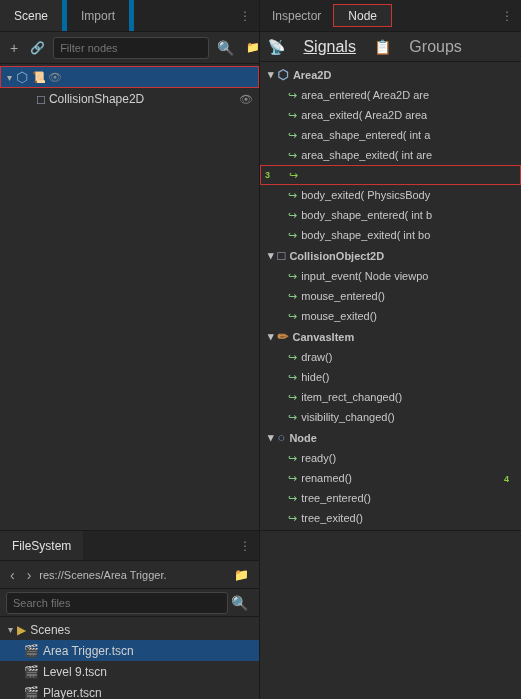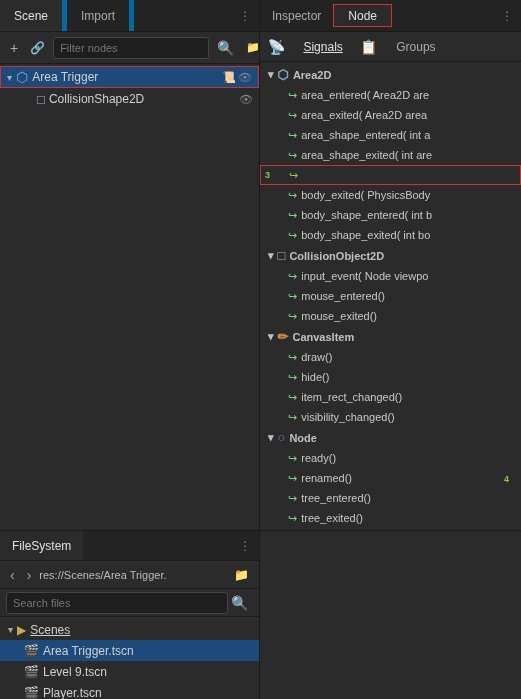--- a/index.html
+++ b/index.html
@@ -179,21 +179,21 @@
       gap: 8px;
       background: #2b2b2b;
       border-bottom: 1px solid #1a1a1a;
       height: 30px;
     }
 
     .sub-tab {
       padding: 2px 10px;
       cursor: pointer;
       color: #aaa;
-      font-size: 12px;
+      font-size: 16px;
       border-radius: 2px;
     }
 
     .sub-tab.active {
       color: #e0e0e0;
       text-decoration: underline;
     }
 
     .sub-tab-icon {
       font-size: 14px;
@@ -366,21 +366,20 @@
       <button class="icon-btn" style="font-size:12px;">🔗</button>
       <input class="filter-input" placeholder="Filter nodes" style="">
       <button class="icon-btn">🔍</button>
       <button class="icon-btn" style="font-size:11px;">📁</button>
     </div>
     <div class="scene-tree">
 
       <div class="tree-item selected" style="border: 1.5px solid #cc3333; padding-left:6px;">
         <span class="expand-arrow">▾</span>
         <span class="tree-icon" style="color:#88aacc; font-size:14px;">⬡</span>
-        <span class="tree-label">Area Trigger</span>
         <div class="tree-actions">
           <span style="color:#88aa55;">📜</span>
           <span style="cursor:pointer;">👁</span>
         </div>
       </div>
 
       <div class="tree-item">
         <div class="tree-indent"></div>
         <span class="expand-arrow" style="visibility:hidden;">▾</span>
         <span class="tree-icon" style="color:#aaaacc;">□</span>
@@ -526,21 +525,21 @@
     </div>
     <div class="fs-search-bar">
       <input class="fs-search-input" placeholder="Search files" style="">
       <button class="icon-btn">🔍</button>
     </div>
     <div class="fs-tree">
 
       <div class="fs-item">
         <span style="font-size:10px; color:#aaa;">▾</span>
         <span class="fs-folder-icon">▶</span>
-        <span style="color:#d0d0d0;text-decoration:underline;">Scenes</span>
+        <span style="color:#d0d0d0;">Scenes</span>
       </div>
       <div class="fs-item selected" style="padding-left: 24px;">
         <span class="fs-scene-icon">🎬</span>
         <span>Area Trigger.tscn</span>
       </div>
       <div class="fs-item" style="padding-left: 24px;">
         <span class="fs-scene-icon">🎬</span>
         <span>Level 9.tscn</span>
       </div>
       <div class="fs-item" style="padding-left: 24px;">

